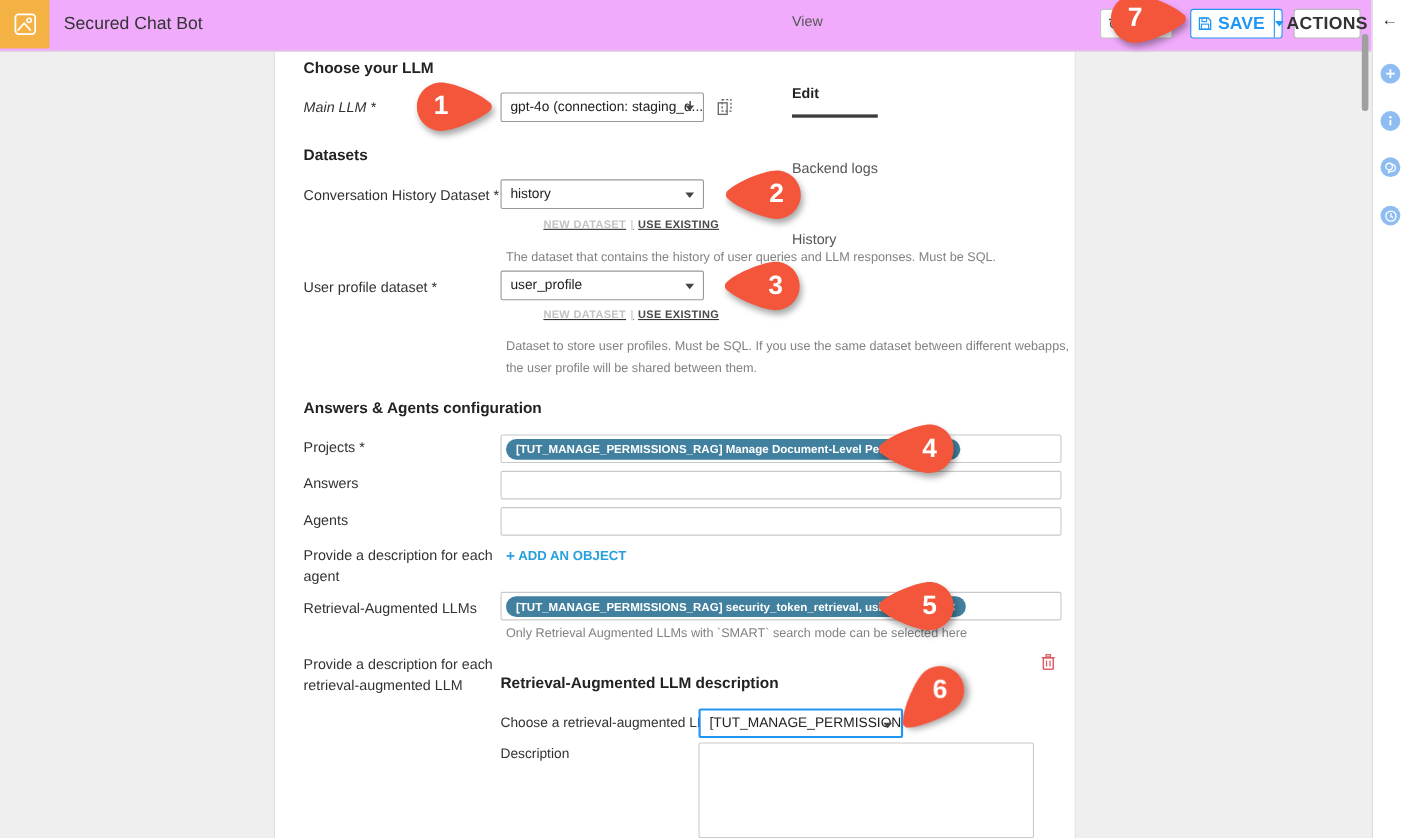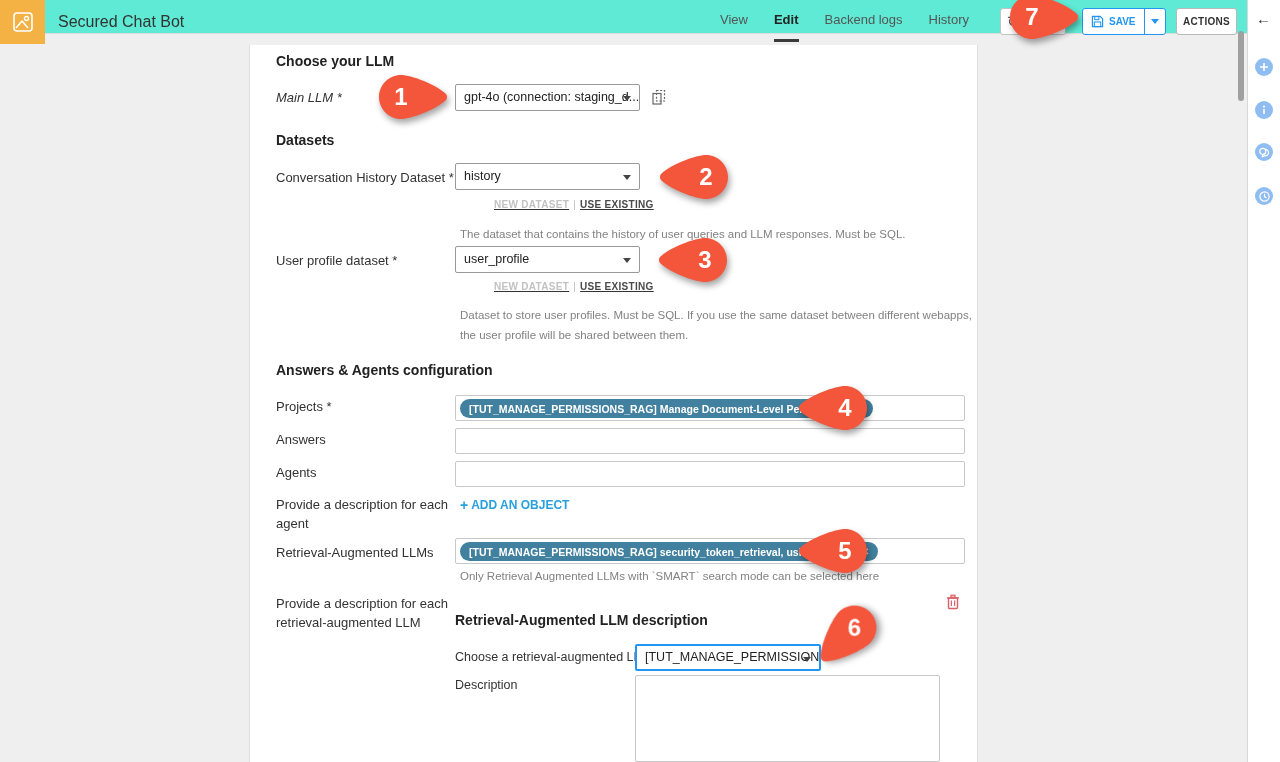--- a/index.html
+++ b/index.html
@@ -1,26 +1,26 @@
 <!DOCTYPE html>
 <html><head>
 <meta charset="utf-8">
 <style>
   html,body{margin:0;padding:0;}
   .screen{position:relative;width:1280px;height:762px;background:#efefef;overflow:hidden;
           font-family:"Liberation Sans",sans-serif;color:#333;}
   
-  .header{position:absolute;left:0;top:0;width:1247px;height:34px;background:#5eead4;border-bottom:1px solid #dcdcdc;box-sizing:border-box;}
+  .header{position:absolute;left:0;top:0;width:1247px;height:47px;background:#f0abfc;border-bottom:1px solid #dcdcdc;box-sizing:border-box;}
   .logo{position:absolute;left:0;top:0;width:45px;height:44px;background:#F4B144;display:flex;align-items:center;justify-content:center;}
   .app-title{position:absolute;left:58px;top:0;height:44px;line-height:44px;font-size:16px;color:#333;}
-  .tabs{position:absolute;left:720px;top:0;height:44px;display:flex;gap:26px;}
+  .tabs{position:absolute;left:720px;top:0;height:44px;display:flex;gap:26px;flex-direction:column;}
   .tab{height:39px;line-height:39px;font-size:13px;color:#555;cursor:pointer;}
   .tab.active{color:#222;font-weight:bold;border-bottom:3px solid #3b3b3b;}
   .btn{position:absolute;top:8px;height:27px;box-sizing:border-box;background:#fff;border:1px solid #c4c4c4;border-radius:3px;
-       font-size:10px;font-weight:bold;display:flex;align-items:center;justify-content:center;cursor:pointer;}
+       font-size:16px;font-weight:bold;display:flex;align-items:center;justify-content:center;cursor:pointer;}
   .refresh-btn{left:1000px;width:66px;color:#555;justify-content:flex-start;padding-left:6px;font-weight:normal;font-size:15px;}
   .save-btn{left:1082px;width:84px;border:1px solid #2196F3;color:#2196F3;padding:0;}
   .save-main{display:flex;align-items:center;gap:5px;padding:0 8px;height:100%;border-right:1px solid #2196F3;}
   .save-caret-seg{width:21px;height:100%;display:flex;align-items:center;justify-content:center;}
   .caret-down{width:0;height:0;border-left:4.5px solid transparent;border-right:4.5px solid transparent;border-top:5.5px solid #2196F3;}
   .actions-btn{left:1176px;width:61px;color:#333;letter-spacing:.3px;border-color:#b9b9b9;}
   
   .rsidebar{position:absolute;right:0;top:0;width:33px;height:762px;background:#fff;border-left:1px solid #d8d8d8;box-sizing:border-box;}
   .collapse{position:absolute;left:8px;top:10px;font-size:15px;color:#333;cursor:pointer;}
   .blue-circle{position:absolute;left:7px;width:18px;height:18px;border-radius:50%;background:#8FBDF2;display:flex;align-items:center;justify-content:center;cursor:pointer;}

